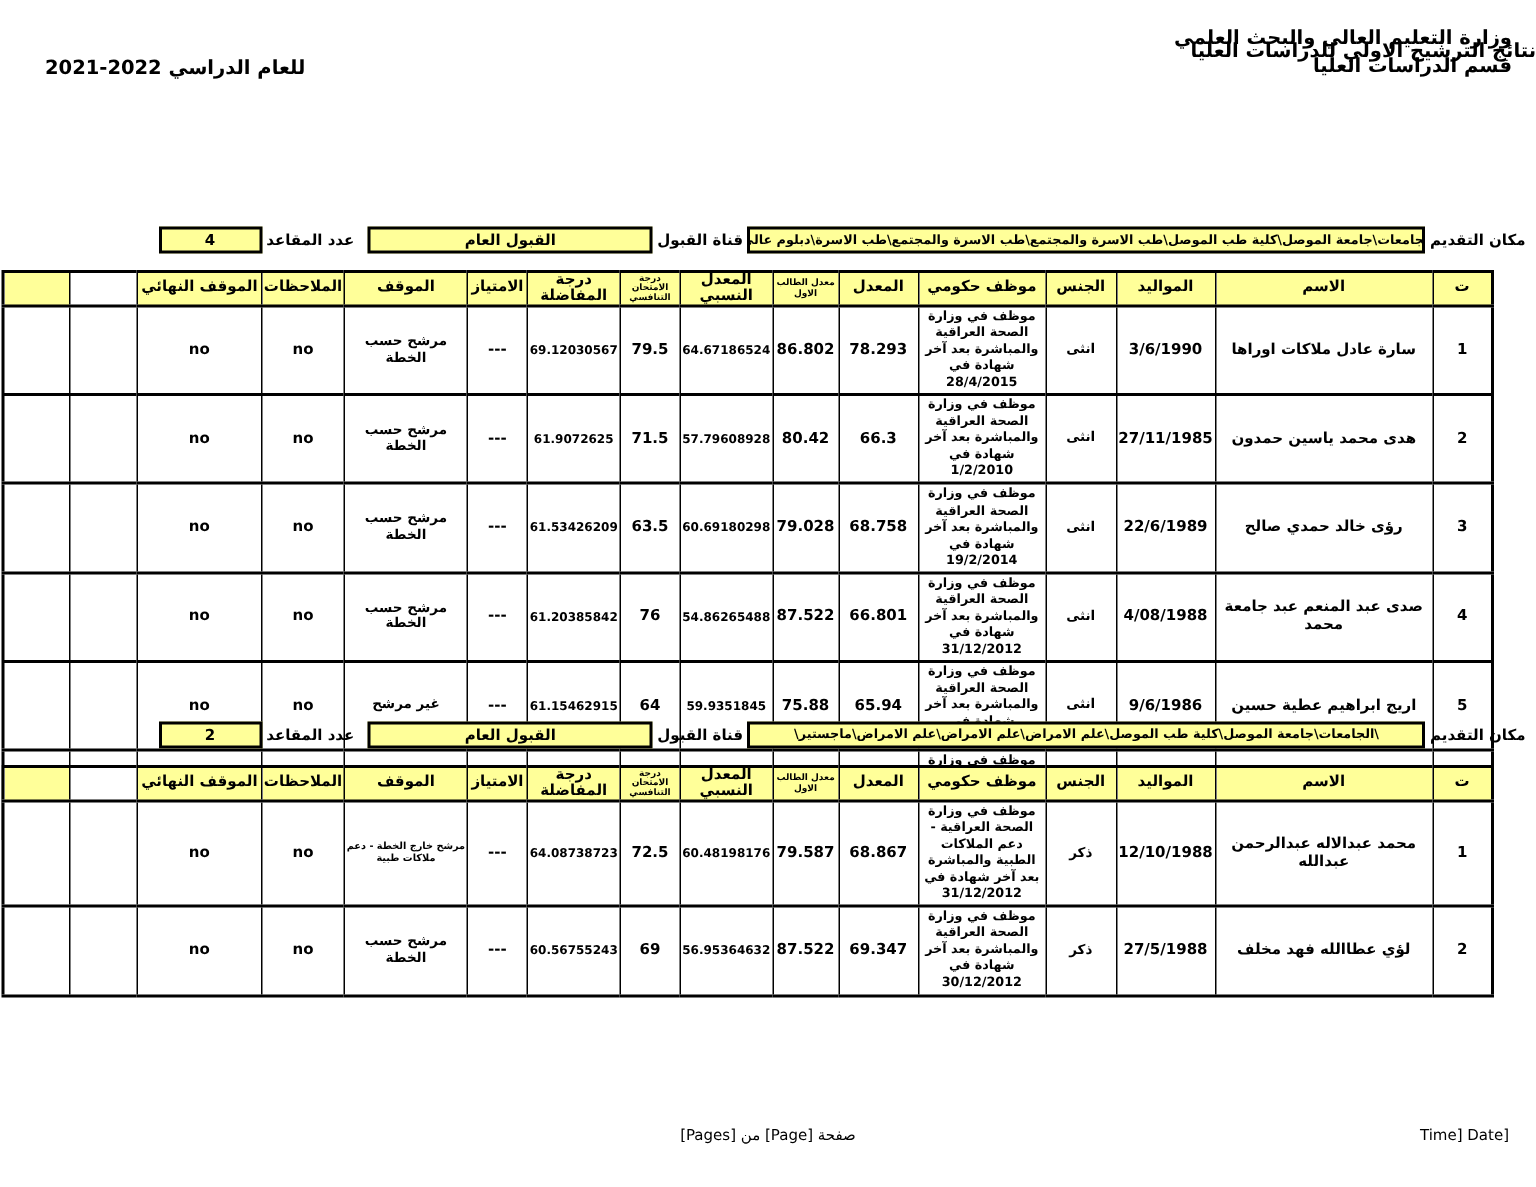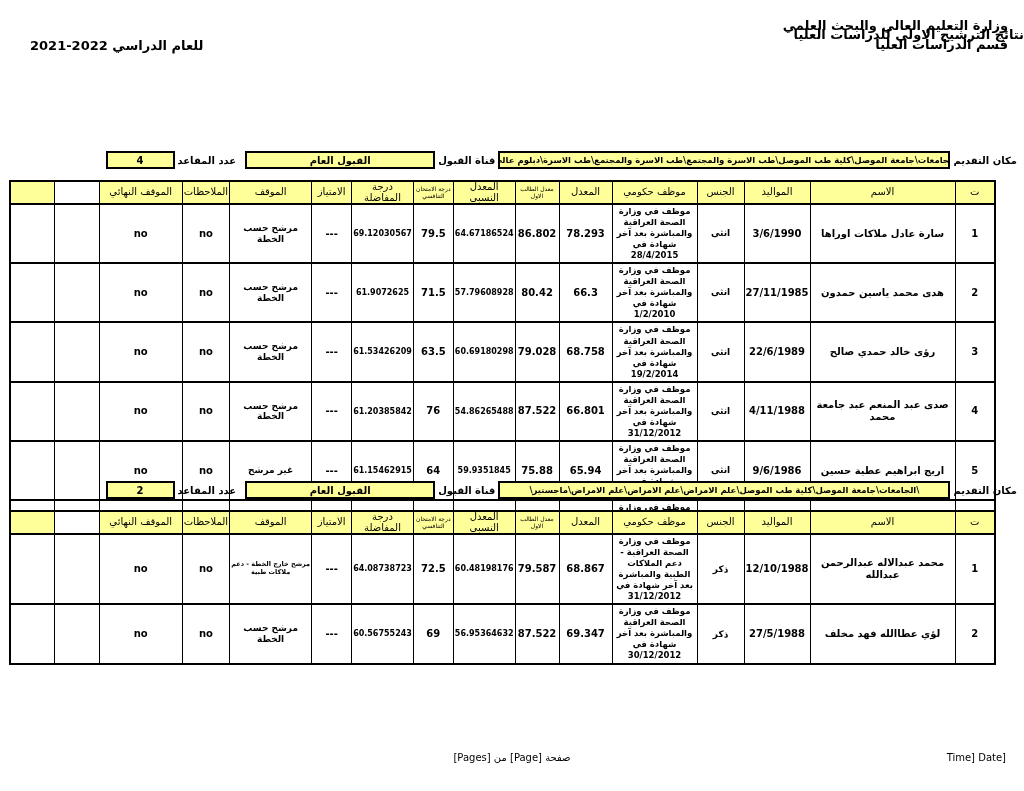--- a/index.html
+++ b/index.html
@@ -18,21 +18,21 @@
         font-weight:bold;box-sizing:border-box;overflow:hidden;}
   .ybox.pathbox{width:452px;font-size:8.5px;}
   .ybox.chanbox{width:190px;font-size:10px;margin-left:6px;}
   .ybox.seatbox{width:69px;font-size:10px;}
 
   
   table.rt{position:absolute;right:28px;border-collapse:collapse;table-layout:fixed;direction:rtl;
            border:2px solid #000;background:#fff;}
   .rt th,.rt td{border:1px solid #000;border-top-width:2px;border-bottom-width:2px;
                 text-align:center;vertical-align:middle;padding:0 1px;overflow:hidden;}
-  .rt th{background:#FFFF99;font-size:10px;font-weight:normal;height:19px;line-height:1.05;}
+  .rt th{background:#FFFF99;font-size:10px;font-weight:bold;height:19px;line-height:1.05;}
   .rt th.th-sm{font-size:6px;}
   .rt th.blank-w{background:#fff;}
   .rt td{font-size:10px;font-weight:bold;background:#fff;line-height:1.2;}
   .rt td.num-sm{font-size:8px;}
   .rt td.sm9{font-size:9px;}
   .rt td.emp{font-size:8.5px;line-height:1.3;padding:1px 2px;}
   .rt td.st-sm{font-size:6.5px;text-align:center;}
   .rt td.merr{font-size:9px;}
   tr.r42{height:42px;}
   tr.r56{height:56px;}
@@ -156,21 +156,21 @@
       <td>---</td>
       <td class="sm9">مرشح حسب الخطة</td>
       <td>no</td>
       <td>no</td>
       <td></td>
       <td></td>
     </tr>
     <tr class="r42">
       <td>4</td>
       <td>صدى عبد المنعم عبد جامعة محمد</td>
-      <td>4/11/1988</td>
+      <td>4/08/1988</td>
       <td class="sm9">انثى</td>
       <td class="emp">موظف في وزارة الصحة العراقية والمباشرة بعد آخر شهادة في 31/12/2012</td>
       <td>66.801</td>
       <td>87.522</td>
       <td class="num-sm">54.86265488</td>
       <td>76</td>
       <td class="num-sm">61.20385842</td>
       <td>---</td>
       <td class="sm9">مرشح حسب الخطة</td>
       <td>no</td>

